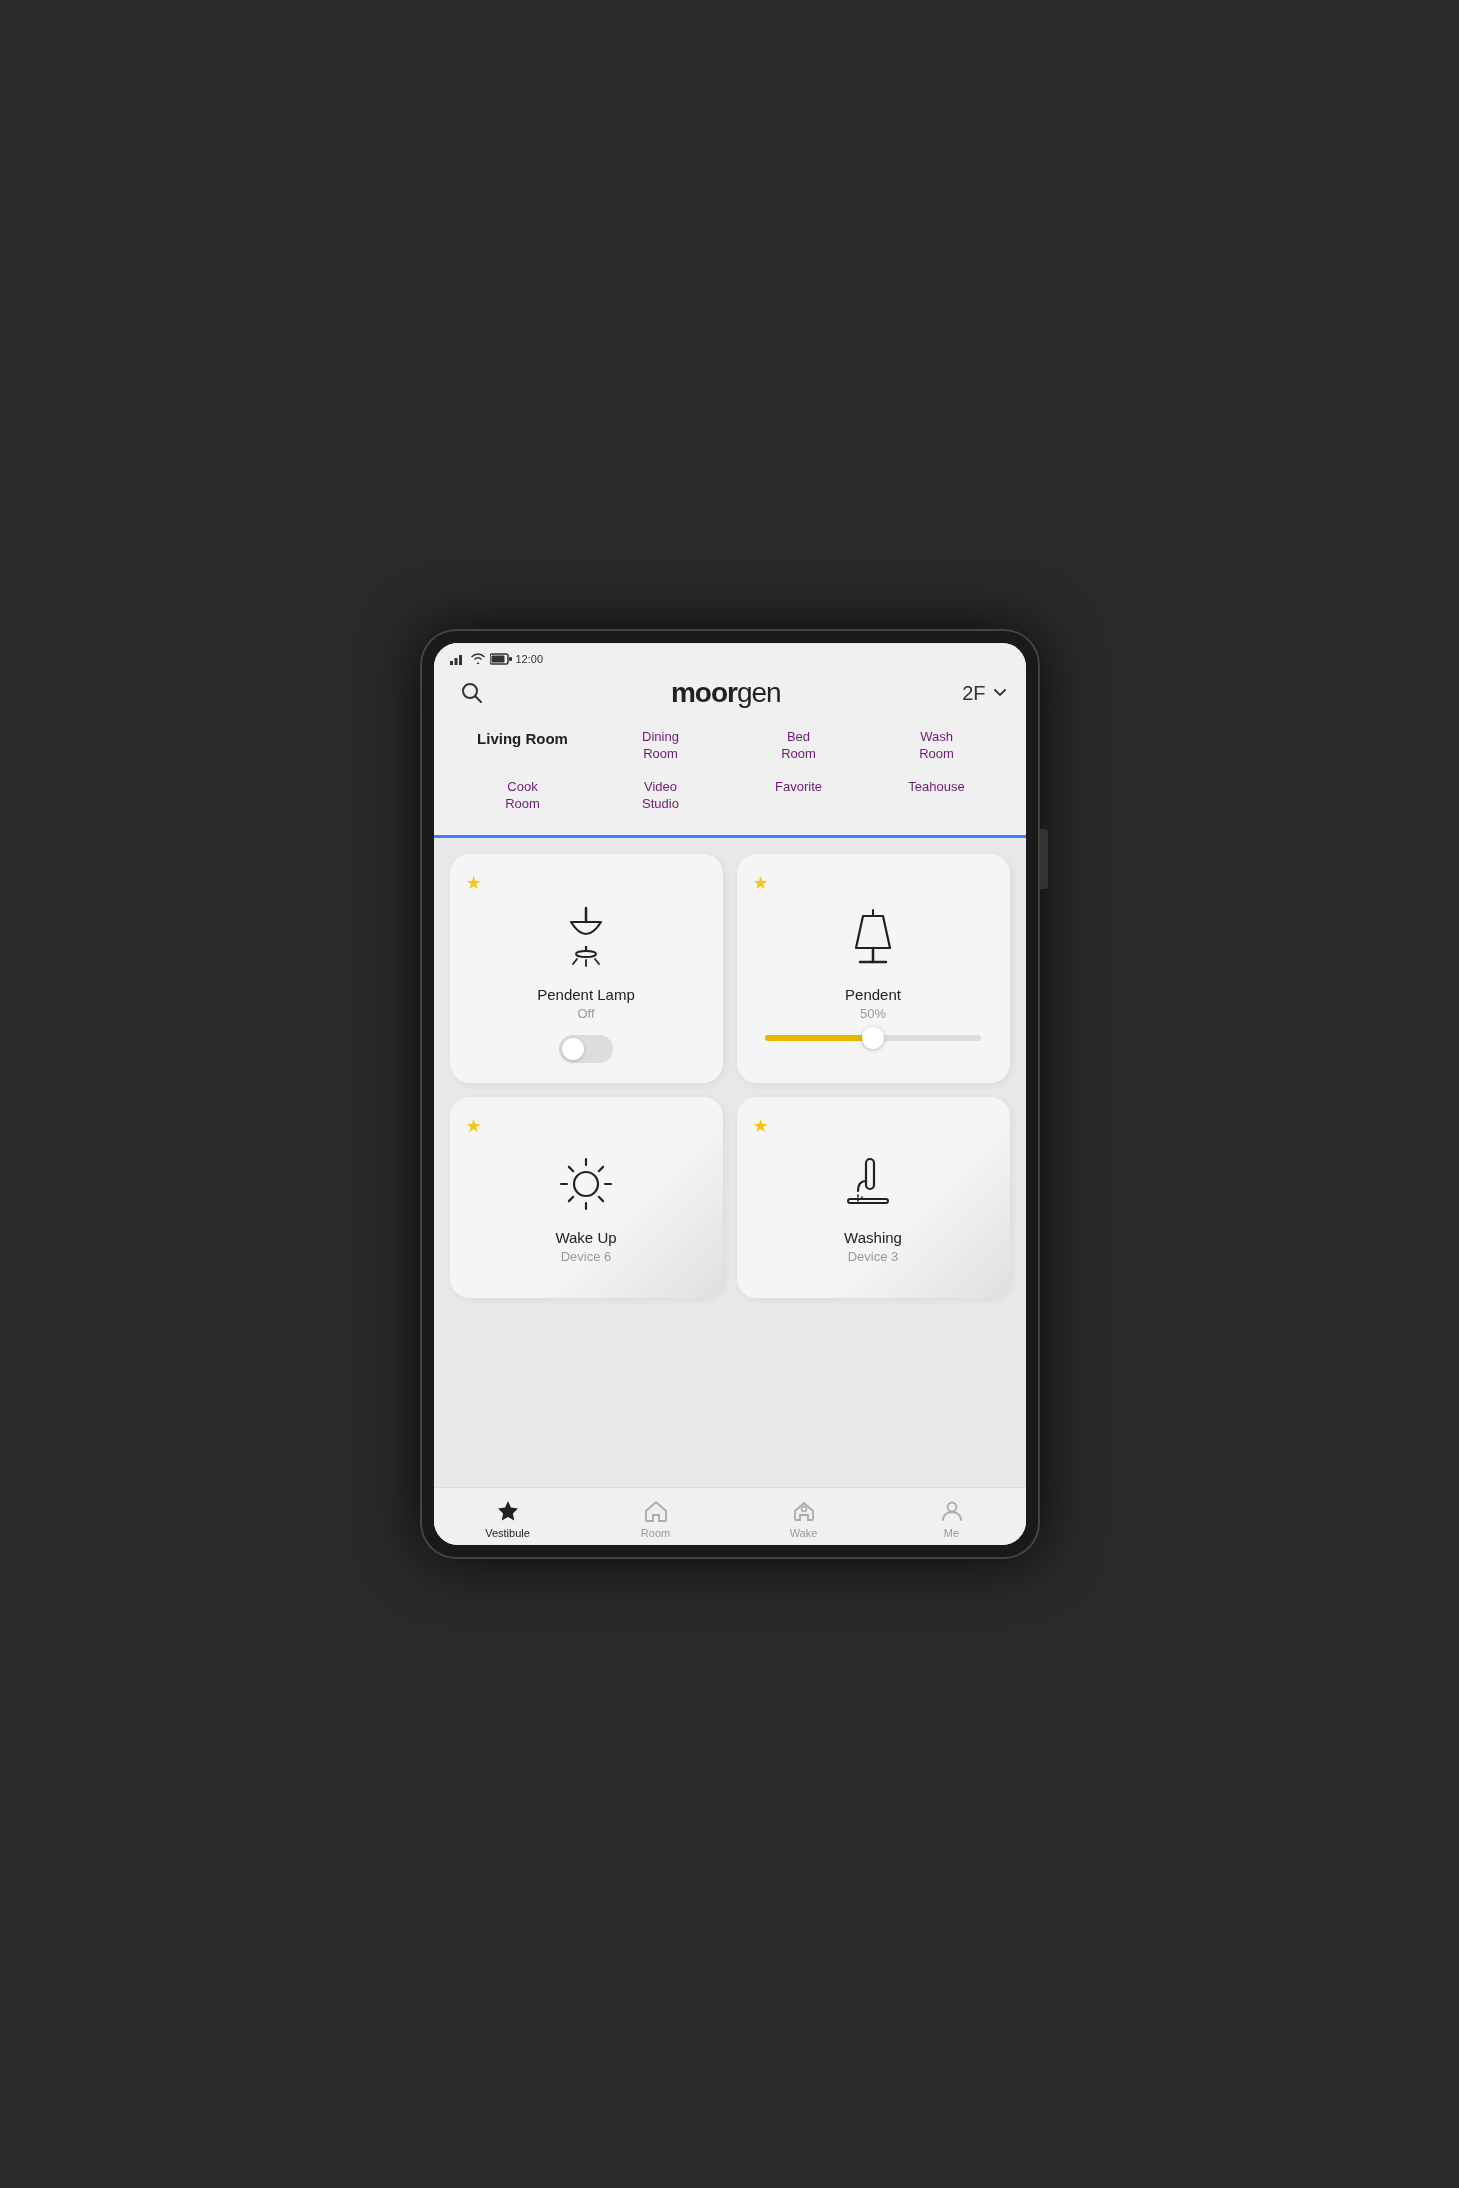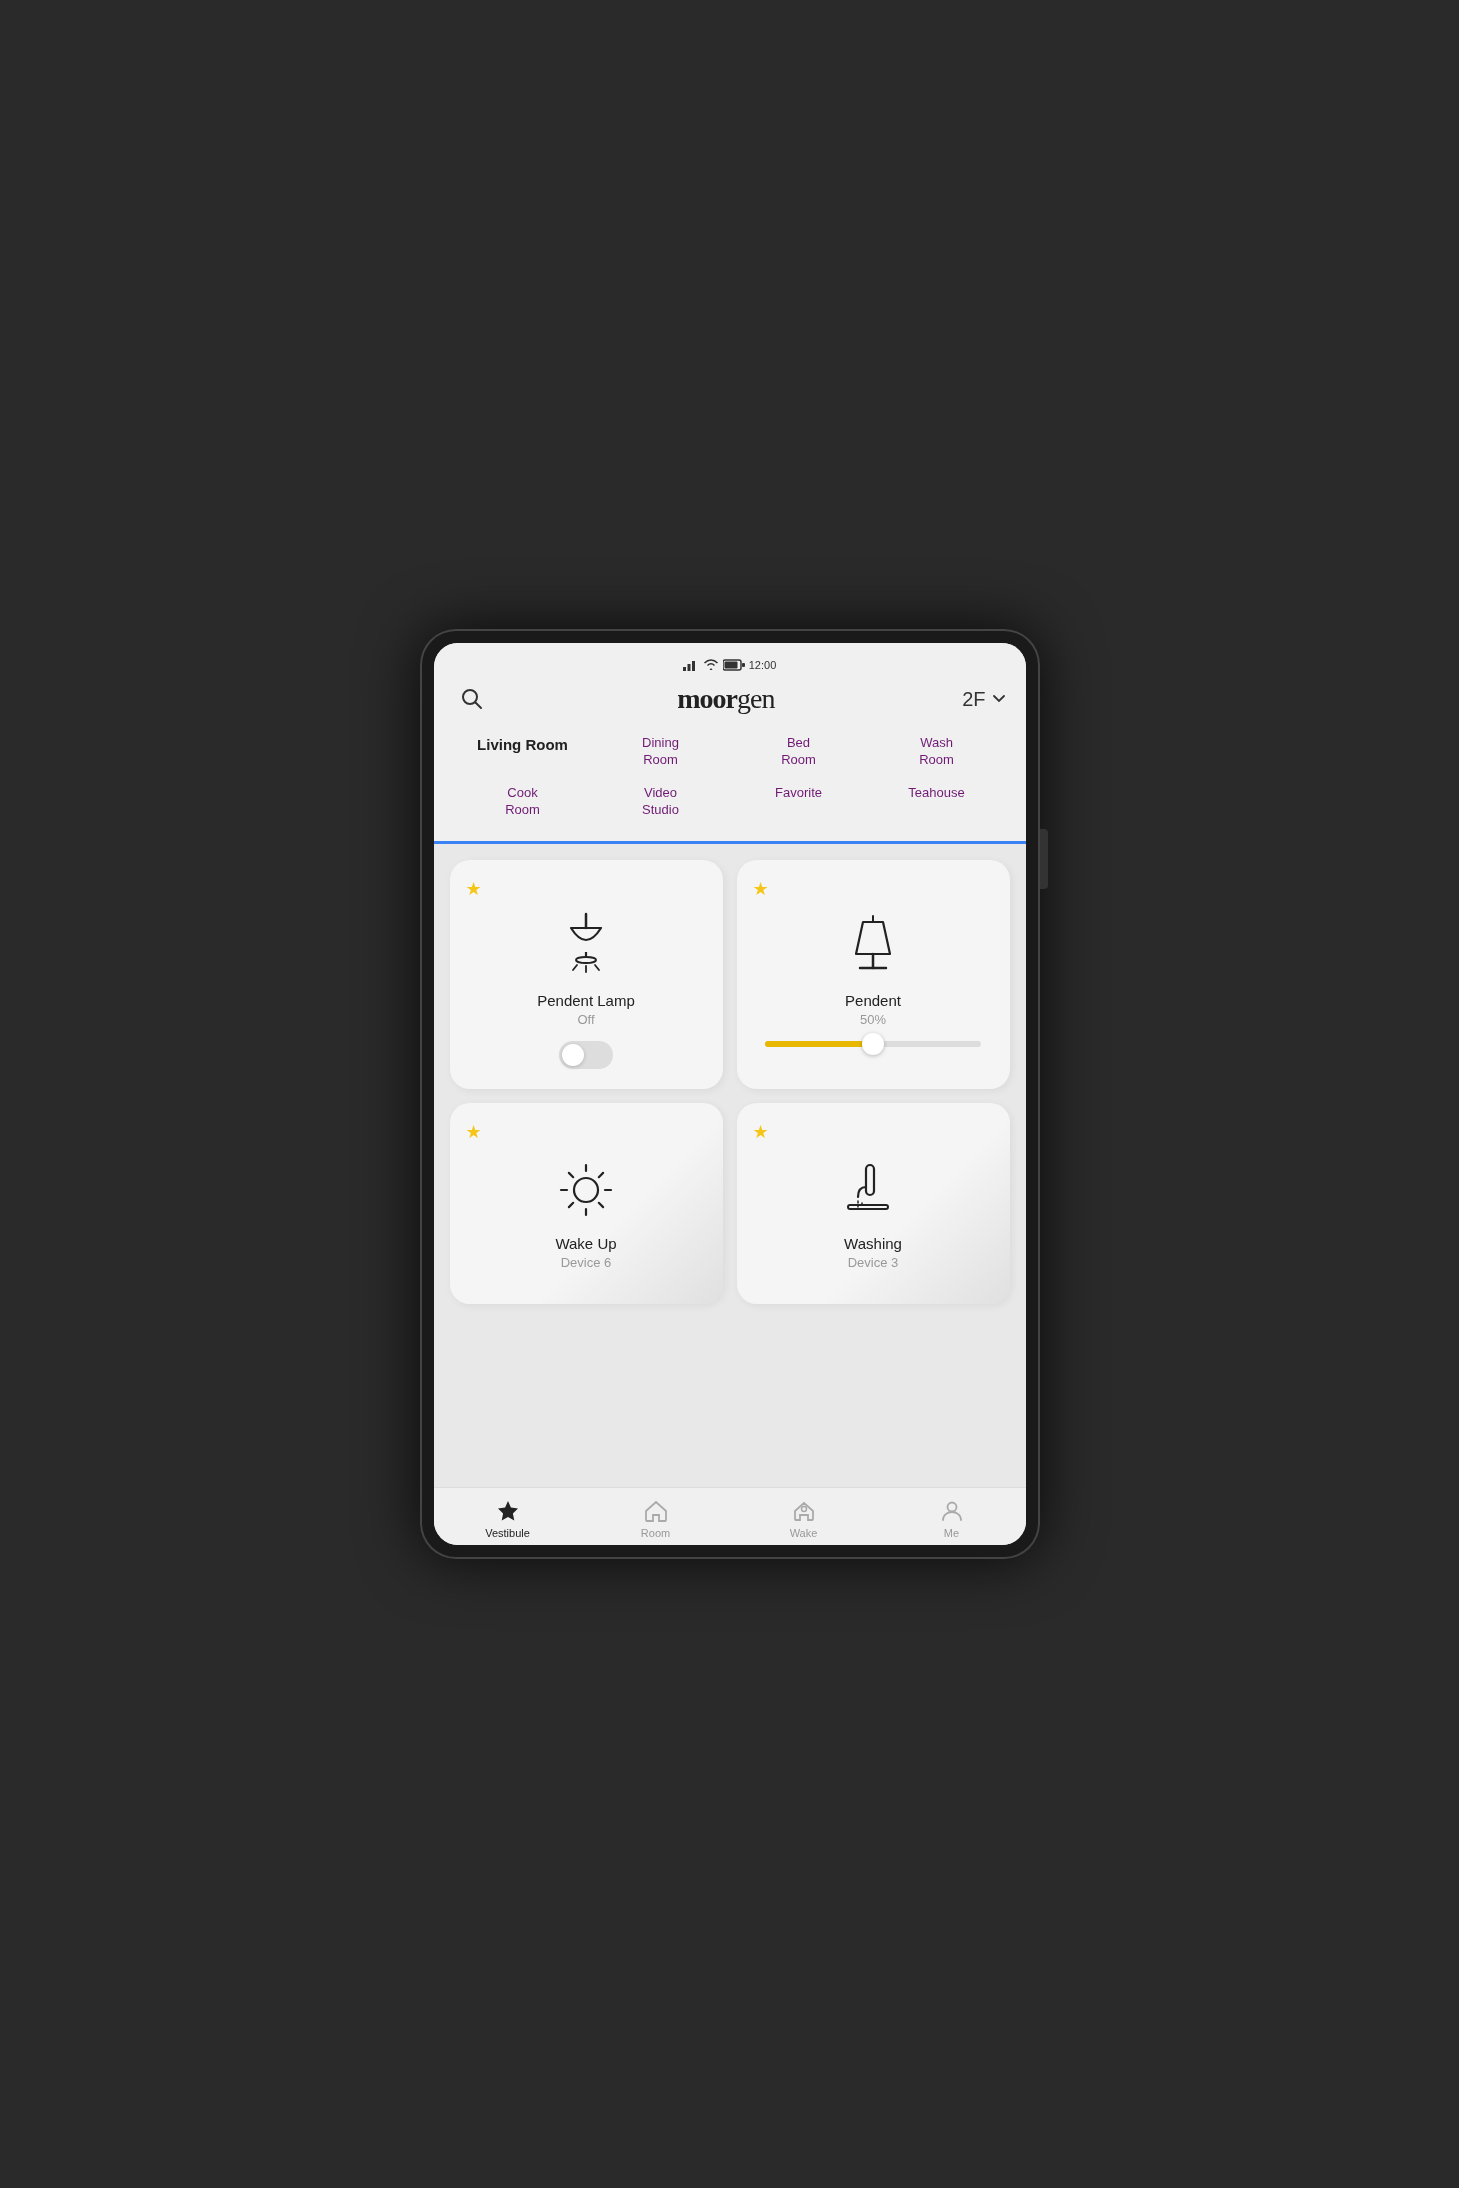--- a/index.html
+++ b/index.html
@@ -41,23 +41,23 @@
       border-radius: 24px;
       overflow: hidden;
       display: flex;
       flex-direction: column;
     }
 
     
     .status-bar {
       background: #f0f0f0;
       display: flex;
-      justify-content: center;
-      align-items: center;
-      padding: 16px 16px 2px;
+      justify-content: flex-start;
+      align-items: center;
+      padding: 10px 16px 2px;
       font-size: 11px;
       color: #333;
       gap: 6px;
     }
 
     .status-icons {
       display: flex;
       align-items: center;
       gap: 4px;
     }
@@ -78,21 +78,20 @@
       align-items: center;
       justify-content: center;
       cursor: pointer;
     }
 
     .app-logo {
       font-size: 28px;
       font-weight: 300;
       color: #222;
       letter-spacing: -1px;
-      font-family: Liberation Serif, serif;
     }
 
     .app-logo span {
       font-weight: 700;
     }
 
     .floor-selector {
       display: flex;
       align-items: center;
       gap: 8px;

